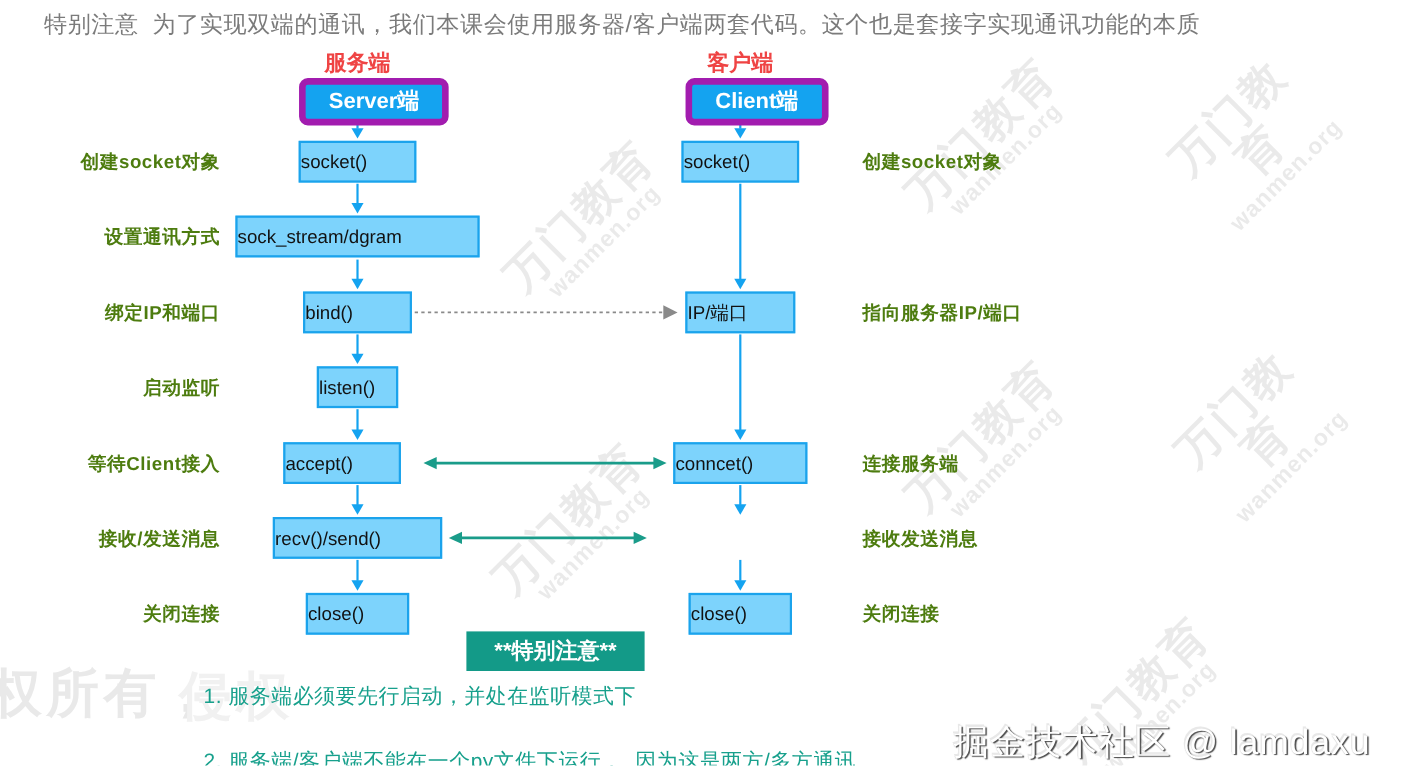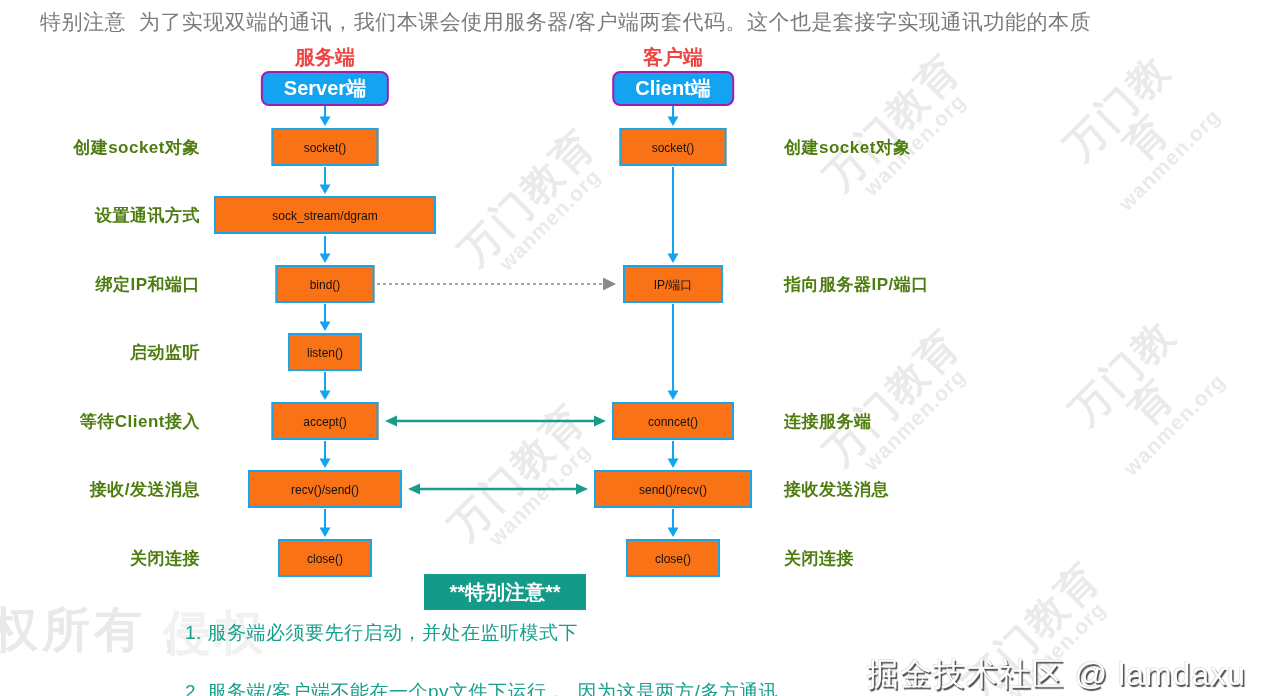--- a/index.html
+++ b/index.html
@@ -43,30 +43,30 @@
   
   .col-title{
     position:absolute;transform:translateX(-50%);
     font-size:20px;font-weight:bold;color:#ef4444;
     z-index:2;white-space:nowrap;
   }
   .col-badge{
     position:absolute;transform:translateX(-50%);
     height:31px;line-height:31px;
     padding:0 21px;border-radius:8px;
-    background:#14a3f0;border:2px solid #a21caf;
+    background:#14a3f0;border:6px solid #a21caf;
     color:#fff;font-size:20px;font-weight:bold;
-    z-index:2;white-space:nowrap;
+    z-index:2;white-space:nowrap;margin-left:15px;
   }
   
   .node{
     position:absolute;transform:translateX(-50%);
     height:38px;line-height:36px;box-sizing:border-box;
-    background:#f97316;border:2px solid #1ba3ec;
-    text-align:center;font-size:12px;color:#111;
+    background:#7dd3fc;border:2px solid #1ba3ec;
+    text-align:left;font-size:17px;color:#111;
     z-index:2;white-space:nowrap;
   }
   
   .side-label{
     position:absolute;z-index:2;
     font-size:17px;font-weight:bold;color:#4d7c0f;
     white-space:nowrap;letter-spacing:.5px;
   }
   .side-left{left:28px;width:172px;text-align:right;}
   .side-right{left:784px;text-align:left;}
@@ -178,39 +178,38 @@
     </g>
   </svg>
 
   <div class="col-title" style="left:325px;top:44px;">服务端</div>
   <div class="col-badge" style="left:325px;top:71px;">Server端</div>
 
   <div class="node" style="left:325px;top:128px;width:107px;">socket()</div>
   <div class="node" style="left:325px;top:196px;width:222px;">sock_stream/dgram</div>
   <div class="node" style="left:325px;top:265px;width:99px;">bind()</div>
   <div class="node" style="left:325px;top:333px;width:74px;">listen()</div>
-  <div class="node" style="left:325px;top:402px;width:107px;">accept()</div>
+  <div class="node" style="left:311px;top:402px;width:107px;">accept()</div>
   <div class="node" style="left:325px;top:470px;width:154px;">recv()/send()</div>
   <div class="node" style="left:325px;top:539px;width:94px;">close()</div>
 
   <div class="side-label side-left" style="top:136px;">创建socket对象</div>
   <div class="side-label side-left" style="top:204px;">设置通讯方式</div>
   <div class="side-label side-left" style="top:273px;">绑定IP和端口</div>
   <div class="side-label side-left" style="top:341px;">启动监听</div>
   <div class="side-label side-left" style="top:410px;">等待Client接入</div>
   <div class="side-label side-left" style="top:478px;">接收/发送消息</div>
   <div class="side-label side-left" style="top:547px;">关闭连接</div>
 
   <div class="col-title" style="left:673px;top:44px;">客户端</div>
   <div class="col-badge" style="left:673px;top:71px;">Client端</div>
 
   <div class="node" style="left:673px;top:128px;width:107px;">socket()</div>
   <div class="node" style="left:673px;top:265px;width:100px;">IP/端口</div>
   <div class="node" style="left:673px;top:402px;width:122px;">conncet()</div>
-  <div class="node" style="left:673px;top:470px;width:158px;">send()/recv()</div>
   <div class="node" style="left:673px;top:539px;width:94px;">close()</div>
 
   <div class="side-label side-right" style="top:136px;">创建socket对象</div>
   <div class="side-label side-right" style="top:273px;">指向服务器IP/端口</div>
   <div class="side-label side-right" style="top:410px;">连接服务端</div>
   <div class="side-label side-right" style="top:478px;">接收发送消息</div>
   <div class="side-label side-right" style="top:547px;">关闭连接</div>
 
   <div class="notice-badge">**特别注意**</div>
   <div class="note-line" style="top:620px;">1. 服务端必须要先行启动，并处在监听模式下</div>

